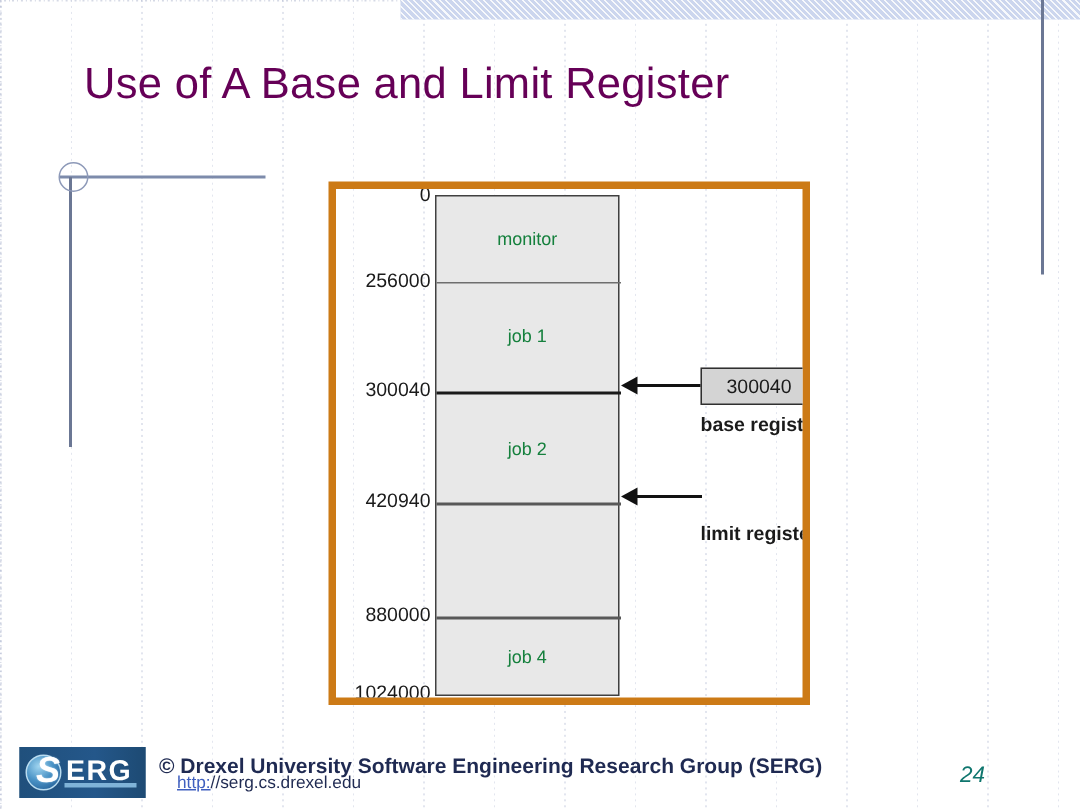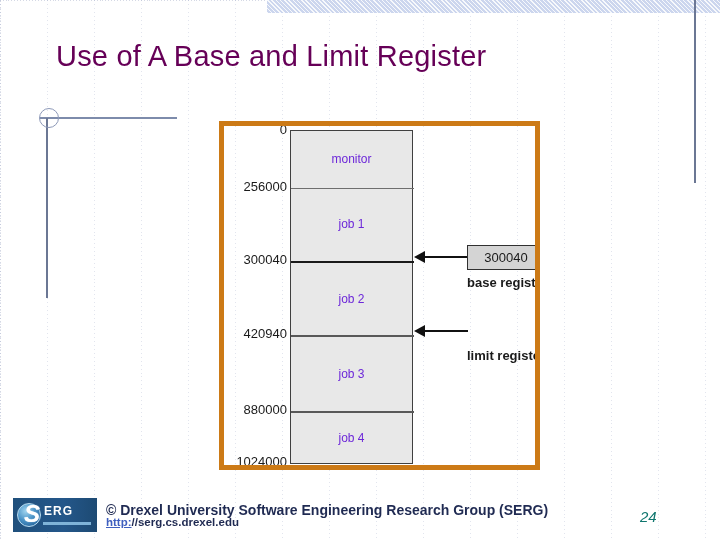--- a/index.html
+++ b/index.html
@@ -131,21 +131,21 @@
     box-sizing: border-box;
   }
   .mem-seg {
     position: absolute;
     left: 0;
     width: 100%;
     display: flex;
     align-items: center;
     justify-content: center;
     font-size: 12px;
-    color: #6d28d9;
+    color: #15803d;
     box-sizing: border-box;
   }
   .seg-div {
     position: absolute;
     left: 0;
     width: 123px;
     height: 1px;
     background: #6e6e6e;
   }
   .seg-div.strong { background: #1a1a1a; height: 2px; }
@@ -224,21 +224,21 @@
     font-size: 24px;
     font-weight: bold;
     font-style: italic;
     color: #ffffff;
     line-height: 24px;
     text-shadow: 0 0 1px #cfe6f5;
   }
   .logo-erg {
     position: absolute;
     left: 31px; top: 6px;
-    font-size: 12px;
+    font-size: 19px;
     font-weight: bold;
     color: #ffffff;
     letter-spacing: 1px;
   }
   .logo-underline {
     position: absolute;
     left: 30px; top: 24px;
     width: 48px; height: 3px;
     background: #7fb3d8;
   }
@@ -246,23 +246,23 @@
   .footer-copy {
     position: absolute;
     left: 106px; top: 502px;
     font-size: 14px;
     font-weight: bold;
     color: #1f2a52;
     white-space: nowrap;
   }
   .footer-url {
     position: absolute;
-    left: 106px; top: 516px;
+    left: 118px; top: 516px;
     font-size: 11.5px;
-    font-weight: bold;
+    font-weight: normal;
     color: #1f2a52;
     white-space: nowrap;
   }
   .footer-url .lnk {
     color: #3f5fbf;
     text-decoration: underline;
   }
   .slide-number {
     position: absolute;
     left: 640px; top: 508px;
@@ -288,21 +288,20 @@
 
   <div class="slide-title">Use of A Base and Limit Register</div>
 
   <div class="figure-frame">
     <div class="figure-inner">
 
       <div class="mem-col">
         <div class="mem-seg" style="top:0px;height:56px;">monitor</div>
         <div class="mem-seg" style="top:57px;height:72px;">job 1</div>
         <div class="mem-seg" style="top:131px;height:73px;">job 2</div>
-        <div class="mem-seg" style="top:206px;height:74px;">job 3</div>
         <div class="mem-seg" style="top:282px;height:50px;">job 4</div>
 
         <div class="seg-div" style="top:57px;"></div>
         <div class="seg-div strong" style="top:130px;"></div>
         <div class="seg-div medium" style="top:204px;"></div>
         <div class="seg-div medium" style="top:280px;"></div>
       </div>
 
       <div class="addr-wrap" style="top:-4px;">
         <div class="addr" style="position:relative;">0</div>

